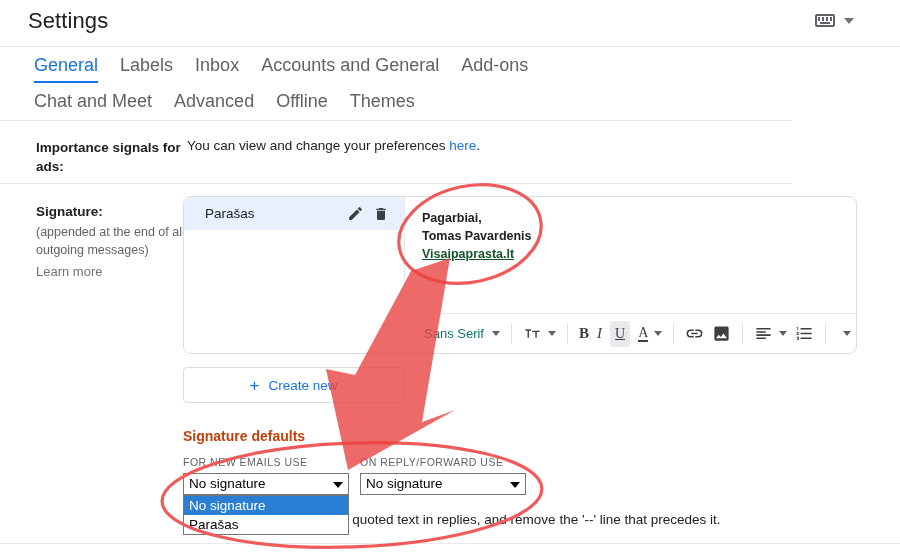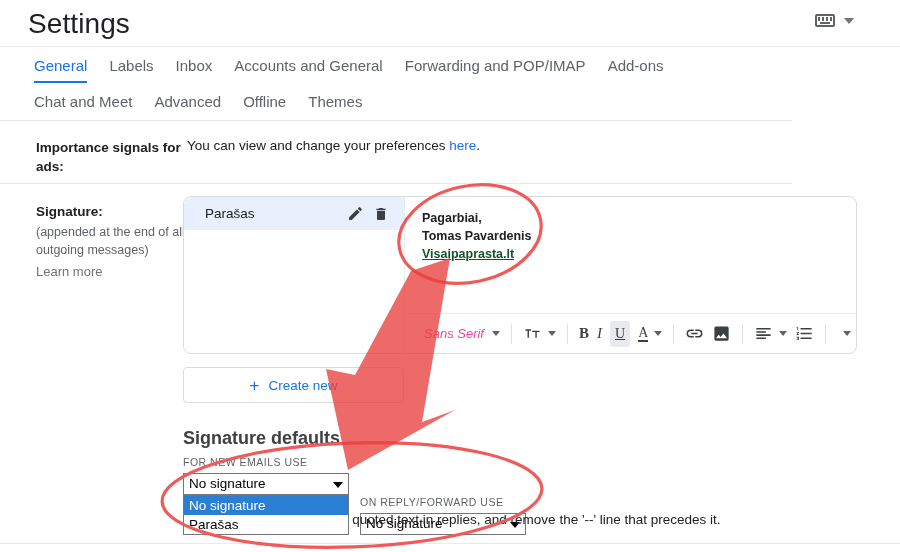--- a/index.html
+++ b/index.html
@@ -13,21 +13,21 @@
   }
   #root{position:relative;width:900px;height:552px;}
 
   
   .header{
     position:absolute;left:0;top:0;width:900px;height:46px;
     box-sizing:border-box;
   }
   .settings-title{
     position:absolute;left:28px;top:8px;
-    font-size:28px;color:#202124;letter-spacing:.1px;
+    font-size:22px;color:#202124;letter-spacing:.1px;
     font-weight:400;
   }
   .kbd-wrap{
     position:absolute;right:46px;top:14px;
     display:flex;align-items:center;gap:9px;
   }
   .kbd-icon{
     width:20px;height:13px;border:2px solid #5f6368;border-radius:2px;
     box-sizing:border-box;display:block;position:relative;background:#fff;
   }
@@ -50,21 +50,21 @@
     border-top:1px solid #e8eaed;
     box-sizing:border-box;
   }
   .tabrow1{top:46px;height:37px;}
   .tabrow2{top:83px;height:37px;border-top:none;}
   .tabs{
     position:absolute;left:34px;top:0;height:100%;
     display:flex;align-items:center;gap:0;
   }
   .tab{
-    font-size:15px;color:#5f6368;white-space:nowrap;
+    font-size:18px;color:#5f6368;white-space:nowrap;
     padding:0 0;margin-right:22px;cursor:pointer;height:100%;
     display:flex;align-items:center;position:relative;
   }
   .tab.active{color:#1a73e8;}
   .tab.active:after{
     content:"";position:absolute;left:0;right:0;bottom:0;height:2px;background:#1a73e8;
   }
 
   
   .content{position:absolute;left:0;top:120px;width:792px;}
@@ -113,44 +113,44 @@
   .sig-text{
     position:absolute;left:16px;top:12px;font-size:12.5px;color:#202124;line-height:18px;font-weight:bold;
   }
   .sig-text a{color:#14532d;text-decoration:underline;}
   .sig-toolbar{
     position:absolute;left:0;right:0;bottom:0;height:40px;
     border-top:1px solid #e8eaed;display:flex;align-items:center;
     padding-left:14px;box-sizing:border-box;gap:0;
   }
   .tb-item{display:flex;align-items:center;height:28px;padding:0 4px;cursor:pointer;border-radius:3px;}
-  .tb-font{font-size:13px;color:#ec4899;padding-right:2px;font-style:italic;}
+  .tb-font{font-size:13px;color:#0f766e;padding-right:2px;}
   .tb-sep{width:1px;height:20px;background:#e0e0e0;margin:0 7px;}
   .tri{width:0;height:0;border-left:4px solid transparent;border-right:4px solid transparent;border-top:5px solid #5f6368;margin-left:6px;}
   .tb-b{font-weight:bold;font-size:15px;color:#3c4043;font-family:"Liberation Serif",serif;}
   .tb-i{font-style:italic;font-size:15px;color:#3c4043;font-family:"Liberation Serif",serif;}
   .tb-u{font-size:14px;color:#3c4043;text-decoration:underline;font-family:"Liberation Serif",serif;}
   .tb-u-wrap{background:#e8eaed;border-radius:3px;padding:0 5px;height:26px;display:flex;align-items:center;}
   .tb-a{font-size:14px;color:#3c4043;border-bottom:2px solid #3c4043;line-height:14px;font-family:"Liberation Serif",serif;}
 
   
   .create-btn{
     position:absolute;left:183px;top:367px;width:221px;height:36px;
     border:1px solid #dadce0;border-radius:4px;background:#fff;
     display:flex;align-items:center;justify-content:center;gap:9px;
     font-size:13.5px;color:#1a73e8;cursor:pointer;box-sizing:border-box;
   }
   .plus{font-size:17px;line-height:1;color:#1a73e8;}
 
   
   .sd-title{
-    position:absolute;left:183px;top:428px;font-size:18px;font-weight:bold;color:#404040;
+    position:absolute;left:183px;top:428px;font-size:14px;font-weight:bold;color:#c2410c;
   }
   .sd-col1{position:absolute;left:183px;top:456px;}
-  .sd-col2{position:absolute;left:360px;top:456px;margin-top:40px;}
+  .sd-col2{position:absolute;left:360px;top:456px;}
   .sd-cap{font-size:10.5px;color:#5f6368;letter-spacing:.5px;display:block;margin-bottom:5px;}
   .nsel{
     width:166px;height:22px;font-size:13.5px;font-family:"Liberation Sans",sans-serif;
     color:#000;background:#fff;border:1px solid #767676;box-sizing:border-box;
     -webkit-appearance:none;appearance:none;padding:0 20px 0 5px;border-radius:0;
     line-height:20px;cursor:pointer;
   }
   .selwrap{position:relative;display:inline-block;}
   .selarrow{
     position:absolute;right:6px;top:50%;margin-top:-2px;width:0;height:0;
@@ -188,21 +188,20 @@
       <span class="caret-dn"></span>
     </div>
   </div>
 
   <div class="tabbar tabrow1">
     <div class="tabs">
       <div class="tab active">General</div>
       <div class="tab">Labels</div>
       <div class="tab">Inbox</div>
       <div class="tab">Accounts and General</div>
-      <div class="tab">Forwarding and POP/IMAP</div>
       <div class="tab">Add-ons</div>
     </div>
   </div>
 
   <div class="tabbar tabrow2">
     <div class="tabs">
       <div class="tab">Chat and Meet</div>
       <div class="tab">Advanced</div>
       <div class="tab">Offline</div>
       <div class="tab">Themes</div>

